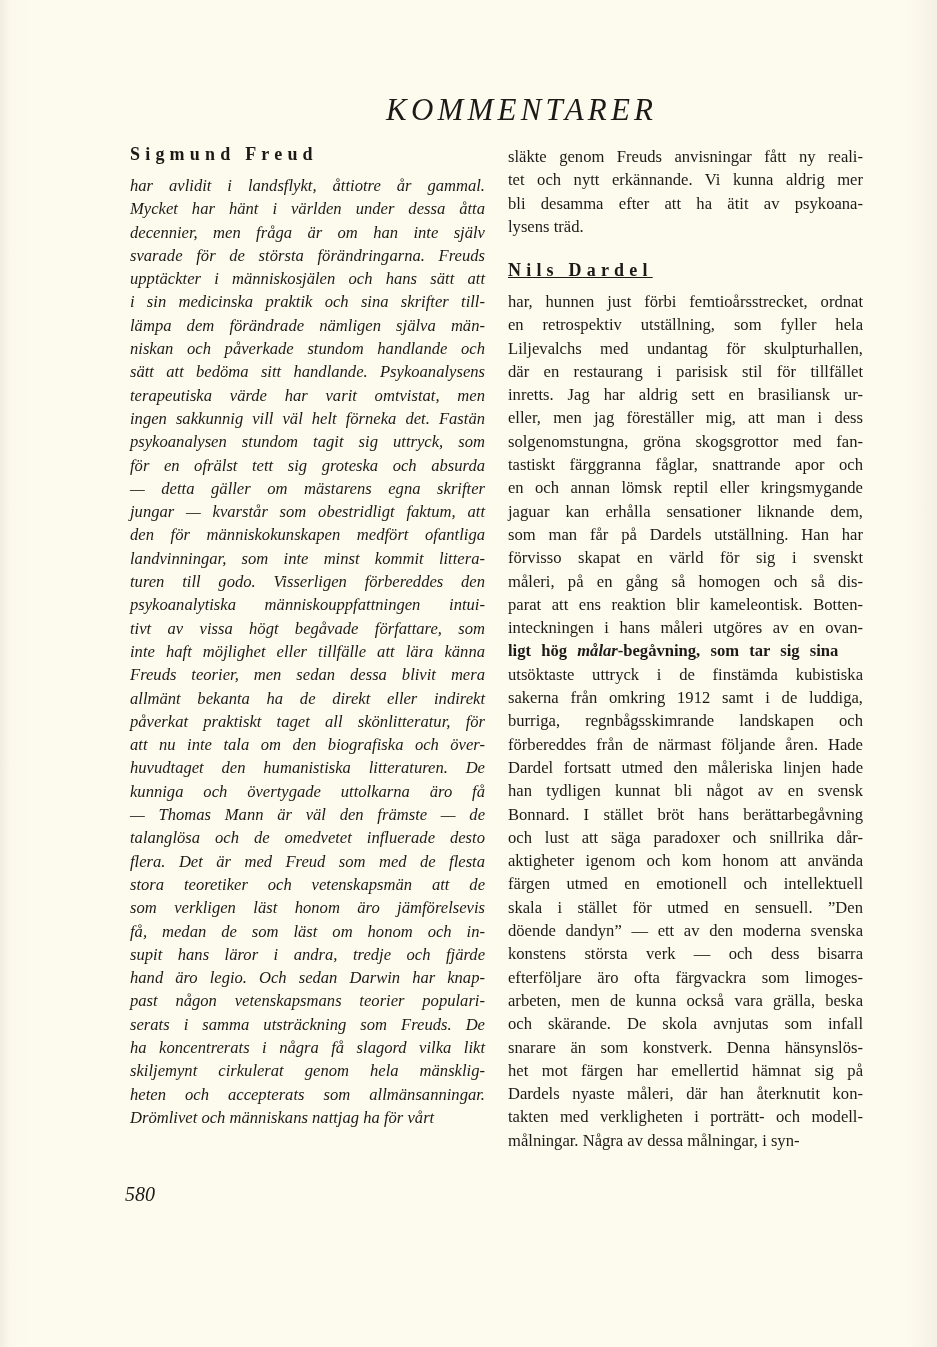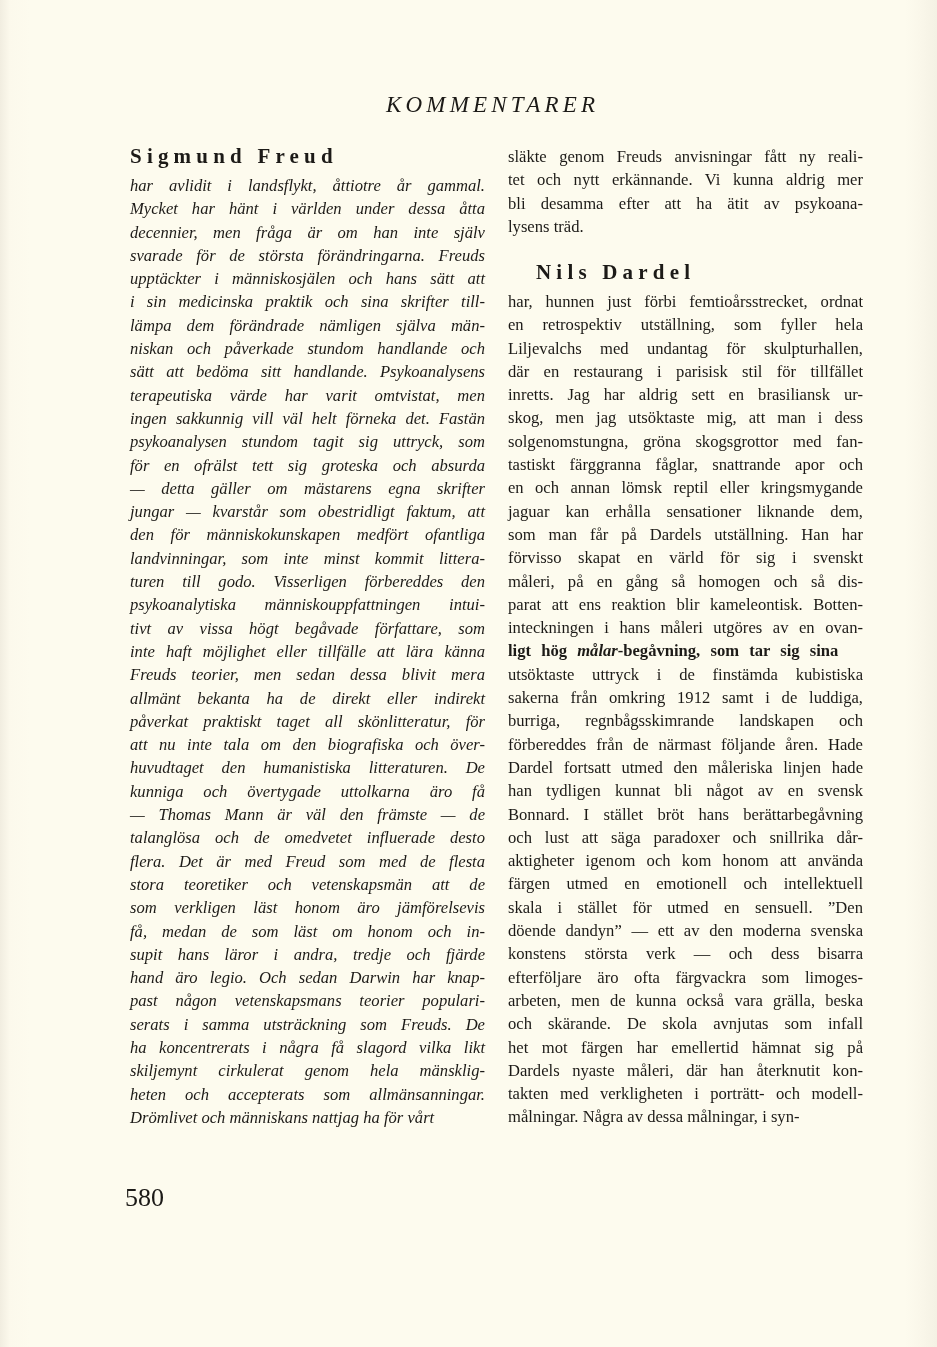--- a/index.html
+++ b/index.html
@@ -9,37 +9,37 @@
     font-family: "Liberation Serif", "DejaVu Serif", serif;
     color: #1c1a17;
     position: relative;
   }
   .page {
     position: absolute; left: 0; top: 0; width: 937px; height: 1347px;
     background: linear-gradient(90deg, #f1ede0 0px, #fcf9ec 10px, #fdfbee 30px, #fdfbee 905px, #faf7ea 920px, #f4f1e4 937px);
   }
   .running-head {
     position: absolute; left: 386px; top: 92px;
-    font-size: 23px; font-style: italic; letter-spacing: 4.2px;
+    font-size: 31px; font-style: italic; letter-spacing: 4.2px;
     color: #1c1a17;
   }
   .section-title {
-    position: absolute; font-size: 21px; font-weight: bold;
+    position: absolute; font-size: 18px; font-weight: bold;
     letter-spacing: 5.2px; color: #1c1a17; white-space: nowrap;
   }
   .line {
     height: 23.3px; line-height: 23.3px; font-size: 16.6px;
     text-align: justify; text-align-last: justify;
     white-space: nowrap; overflow: visible;
     display: block;
   }
   .line.last { text-align-last: left; }
   .line .it { font-style: italic; }
   .folio {
-    position: absolute; left: 125px; top: 1183px; font-size: 26px; color: #1c1a17;
+    position: absolute; left: 125px; top: 1183px; font-size: 20px; color: #1c1a17; font-style: italic;
   }
   .lines-left { position: absolute; left: 130px; top: 174px; width: 355px; font-style: italic; }
   .lines-right-1 { position: absolute; left: 508px; top: 145px; width: 355px; }
   .lines-right-2 { position: absolute; left: 508px; top: 290px; width: 355px; }
 </style>
 </head>
 <body>
 
 <div class="page">
 
@@ -91,29 +91,29 @@
       <span class="line last">Drömlivet och människans nattjag ha för vårt</span>
     </div>
 
   <div class="lines-right-1" id="freud-cont">
       <span class="line">släkte genom Freuds anvisningar fått ny reali-</span>
       <span class="line">tet och nytt erkännande. Vi kunna aldrig mer</span>
       <span class="line">bli desamma efter att ha ätit av psykoana-</span>
       <span class="line last">lysens träd.</span>
     </div>
 
-  <div class="section-title" style="left:536px; top:260px;">Nils Dardel</div>
+  <div class="section-title" style="left:508px; top:260px;text-decoration:underline;">Nils Dardel</div>
 
   <div class="lines-right-2" id="dardel-lines">
       <span class="line">har, hunnen just förbi femtioårsstrecket, ordnat</span>
       <span class="line">en retrospektiv utställning, som fyller hela</span>
       <span class="line">Liljevalchs med undantag för skulpturhallen,</span>
       <span class="line">där en restaurang i parisisk stil för tillfället</span>
       <span class="line">inretts. Jag har aldrig sett en brasiliansk ur-</span>
-      <span class="line">skog, men jag utsöktaste mig, att man i dess</span>
+      <span class="line">eller, men jag föreställer mig, att man i dess</span>
       <span class="line">solgenomstungna, gröna skogsgrottor med fan-</span>
       <span class="line">tastiskt färggranna fåglar, snattrande apor och</span>
       <span class="line">en och annan lömsk reptil eller kringsmygande</span>
       <span class="line">jaguar kan erhålla sensationer liknande dem,</span>
       <span class="line">som man får på Dardels utställning. Han har</span>
       <span class="line">förvisso skapat en värld för sig i svenskt</span>
       <span class="line">måleri, på en gång så homogen och så dis-</span>
       <span class="line">parat att ens reaktion blir kameleontisk. Botten-</span>
       <span class="line">inteckningen i hans måleri utgöres av en ovan-</span>
       <span class="line" style="text-align: center; text-align-last: left; word-spacing: 6px; font-weight: bold;"><span>ligt hög </span><span class="it">målar</span><span>-begåvning, som tar sig sina</span></span>
@@ -126,20 +126,21 @@
       <span class="line">Bonnard. I stället bröt hans berättarbegåvning</span>
       <span class="line">och lust att säga paradoxer och snillrika dår-</span>
       <span class="line">aktigheter igenom och kom honom att använda</span>
       <span class="line">färgen utmed en emotionell och intellektuell</span>
       <span class="line">skala i stället för utmed en sensuell. ”Den</span>
       <span class="line">döende dandyn” — ett av den moderna svenska</span>
       <span class="line">konstens största verk — och dess bisarra</span>
       <span class="line">efterföljare äro ofta färgvackra som limoges-</span>
       <span class="line">arbeten, men de kunna också vara grälla, beska</span>
       <span class="line">och skärande. De skola avnjutas som infall</span>
+      <span class="line">snarare än som konstverk. Denna hänsynslös-</span>
       <span class="line">het mot färgen har emellertid hämnat sig på</span>
       <span class="line">Dardels nyaste måleri, där han återknutit kon-</span>
       <span class="line">takten med verkligheten i porträtt- och modell-</span>
       <span class="line last">målningar. Några av dessa målningar, i syn-</span>
     </div>
 
   <div class="folio">580</div>
 </div>
 
 </body></html>

